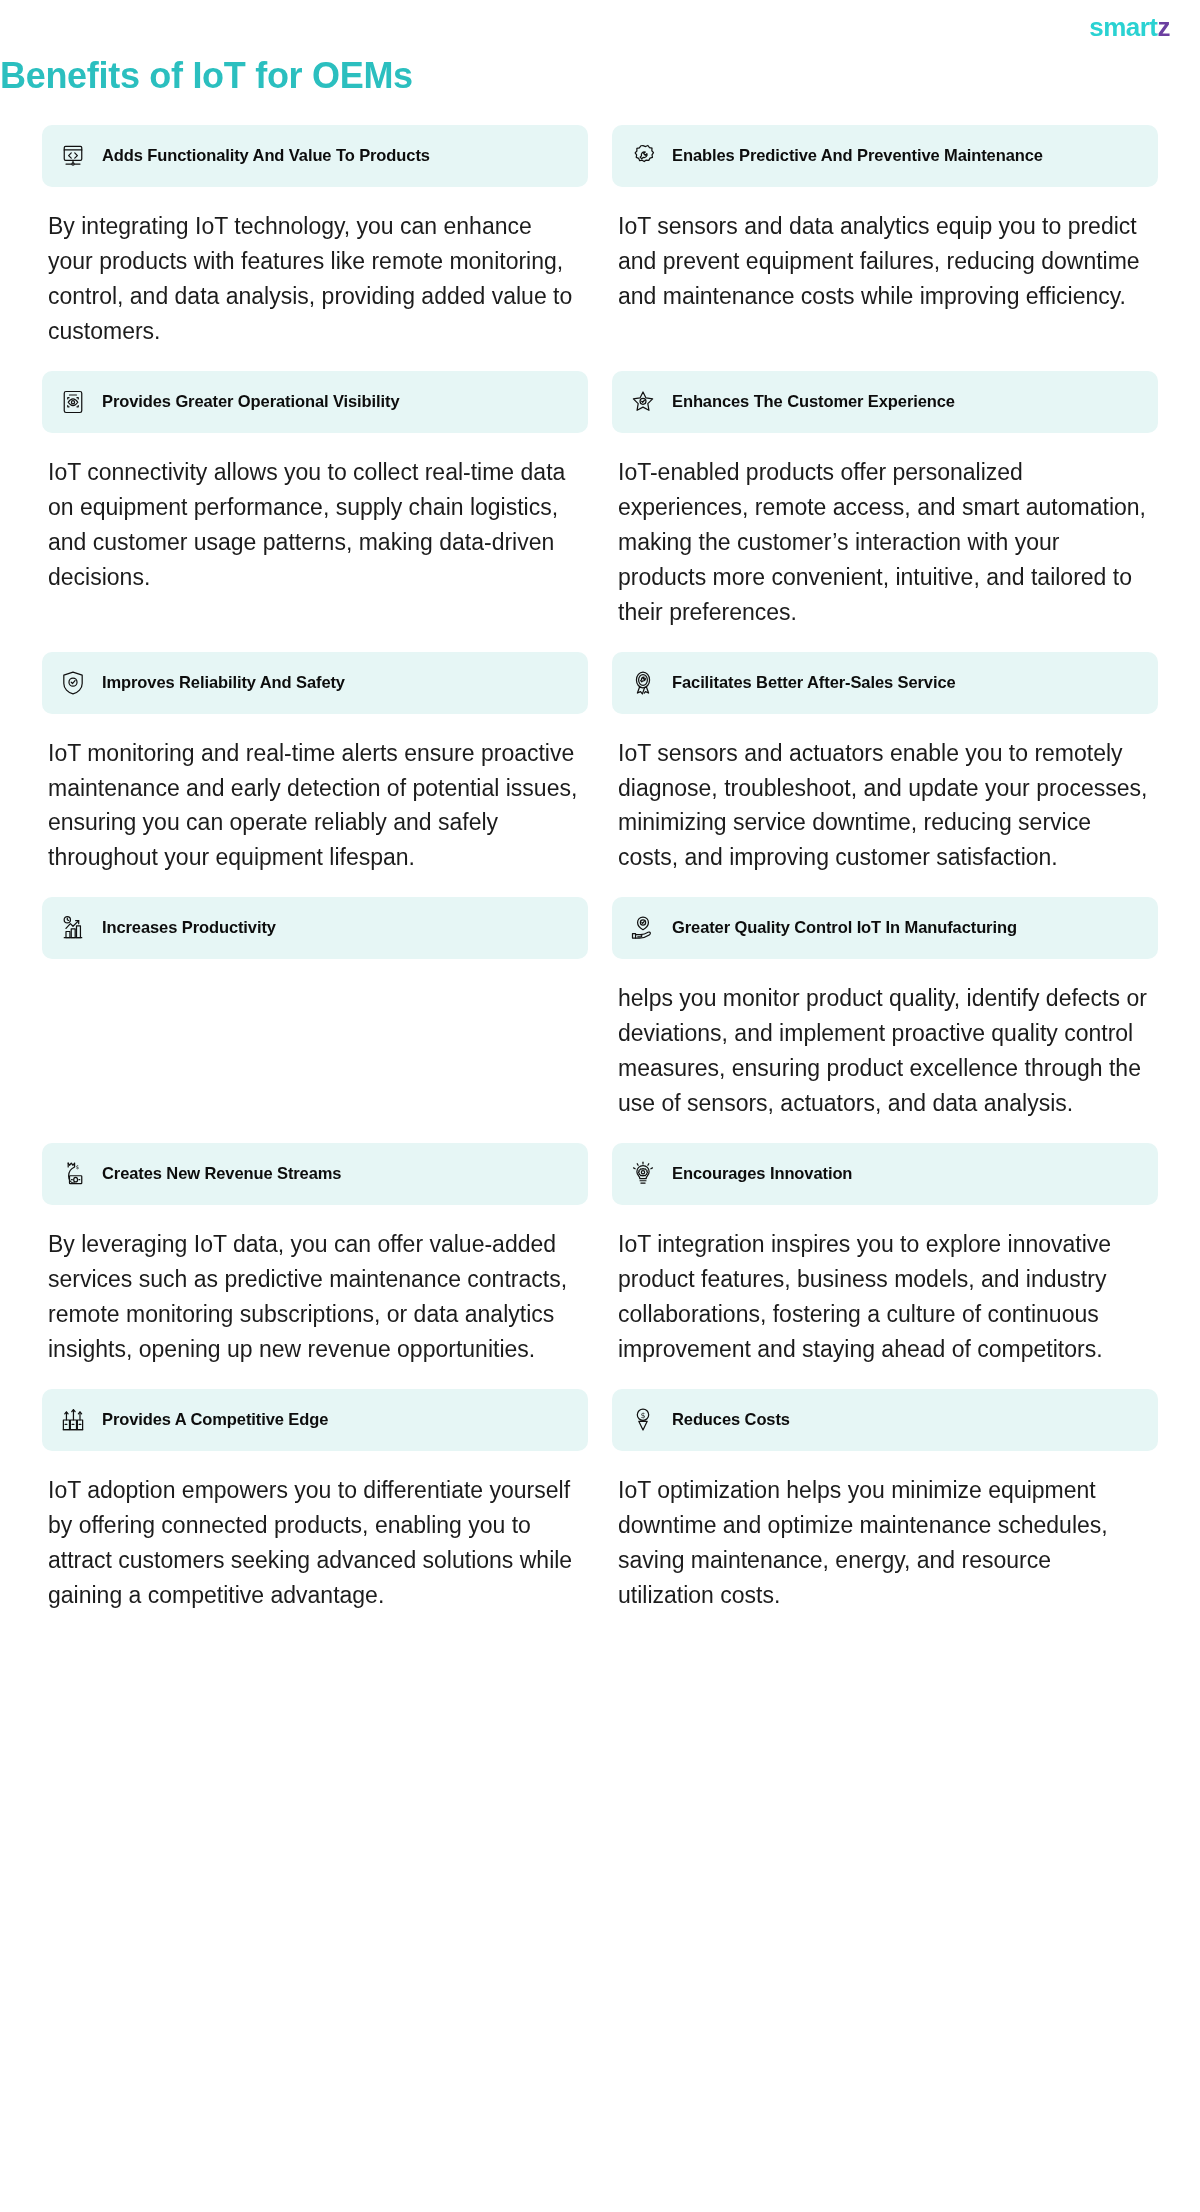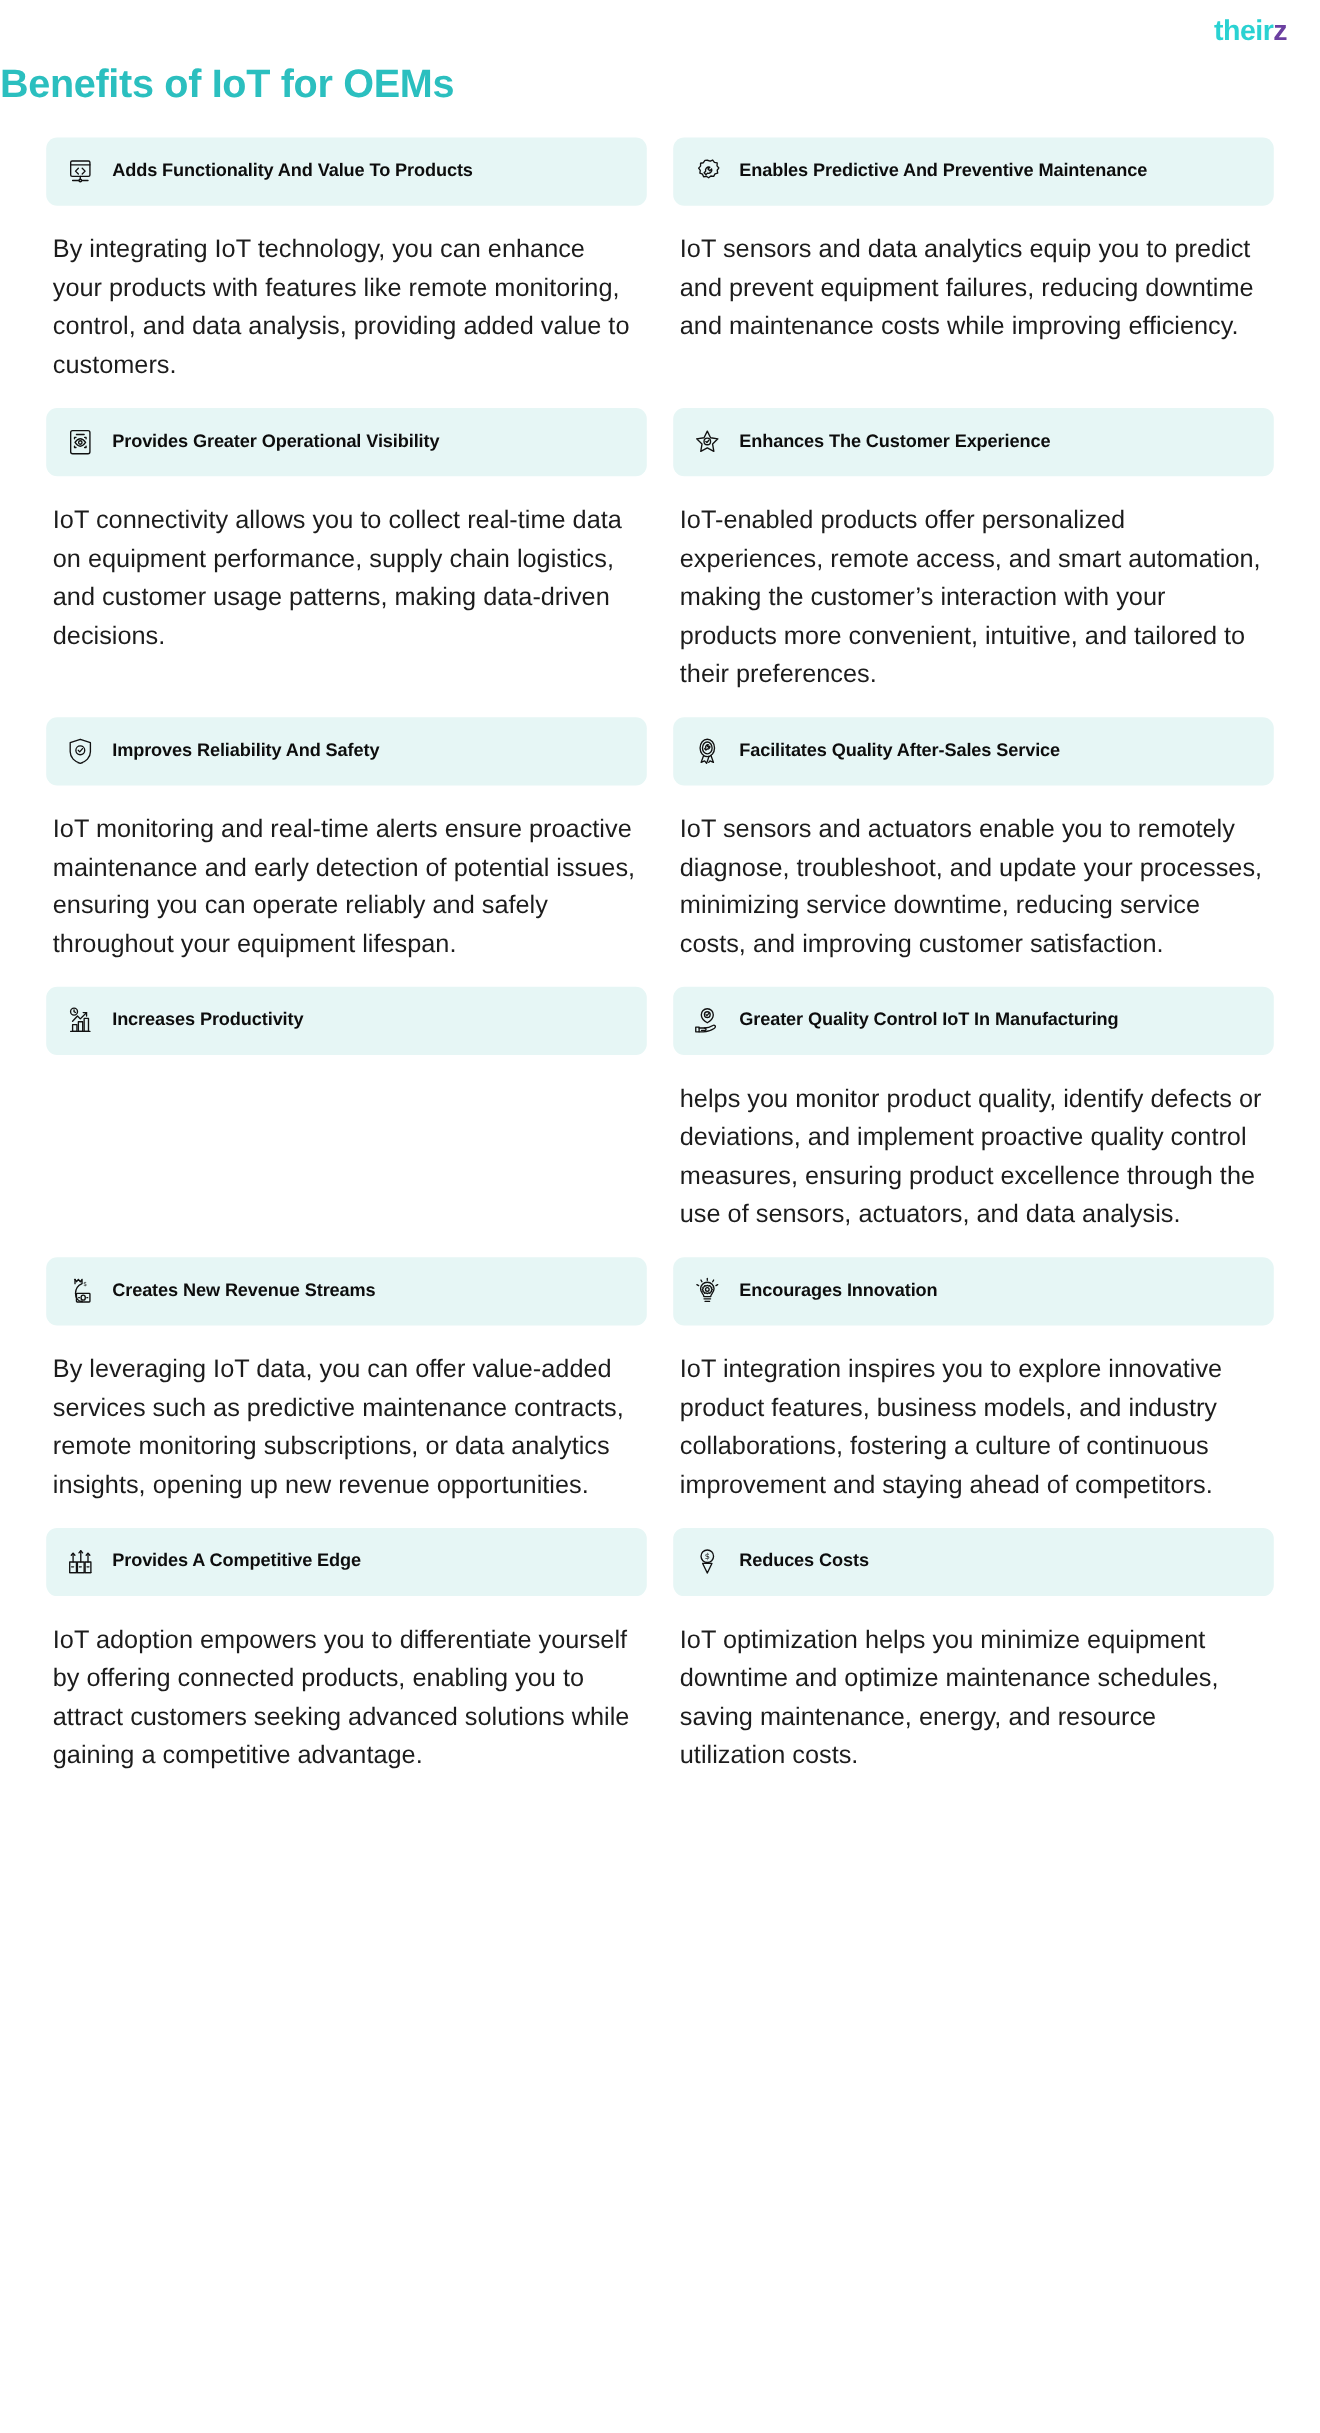--- a/index.html
+++ b/index.html
@@ -100,21 +100,21 @@
     color: #1c1c1c;
     font-weight: 400;
   }
 </style>
 </head>
 <body>
 
 <div class="page">
 
   <div class="logo">
-    <span class="lg-main">their</span><span class="lg-z">z</span>
+    <span class="lg-main">smart</span><span class="lg-z">z</span>
   </div>
 
   <h1 class="title">Benefits of IoT for OEMs</h1>
 
   <div class="grid">
 
     <div class="card">
       <div class="card-header">
         <span class="card-icon">
           <svg viewBox="0 0 32 32" fill="none" stroke="currentColor" stroke-width="1.4" stroke-linecap="round" stroke-linejoin="round">
@@ -197,21 +197,21 @@
       <div class="card-header">
         <span class="card-icon">
           <svg viewBox="0 0 32 32" fill="none" stroke="currentColor" stroke-width="1.4" stroke-linecap="round" stroke-linejoin="round">
             <ellipse cx="16" cy="12.5" rx="7.5" ry="9"></ellipse>
             <ellipse cx="16" cy="12.5" rx="5" ry="6.2"></ellipse>
             <path d="M17.3 9.3a2.3 2.3 0 0 0-2.9 2.9l-1.1 1.1 1.3 1.3 1.1-1.1a2.3 2.3 0 0 0 2.9-2.9l-1.3 1.3-1.3-1.3Z"></path>
             <path d="M12.2 20.3 9.6 27.5l3.6-1.6 2.1 2.6 2.5-7.2"></path>
             <path d="M19.8 20.3l2.6 7.2-3.6-1.6-1.3 1.6"></path>
           </svg>
         </span>
-        <span class="card-title">Facilitates Quality After-Sales Service</span>
+        <span class="card-title">Facilitates Better After-Sales Service</span>
       </div>
       <div class="card-body">IoT sensors and actuators enable you to remotely diagnose, troubleshoot, and update your processes, minimizing service downtime, reducing service costs, and improving customer satisfaction.</div>
     </div>
 
     <div class="card">
       <div class="card-header">
         <span class="card-icon">
           <svg viewBox="0 0 32 32" fill="none" stroke="currentColor" stroke-width="1.4" stroke-linecap="round" stroke-linejoin="round">
             <circle cx="9.5" cy="6.5" r="3.6"></circle>
             <polyline points="9.5,4.6 9.5,6.5 11,7.4"></polyline>

